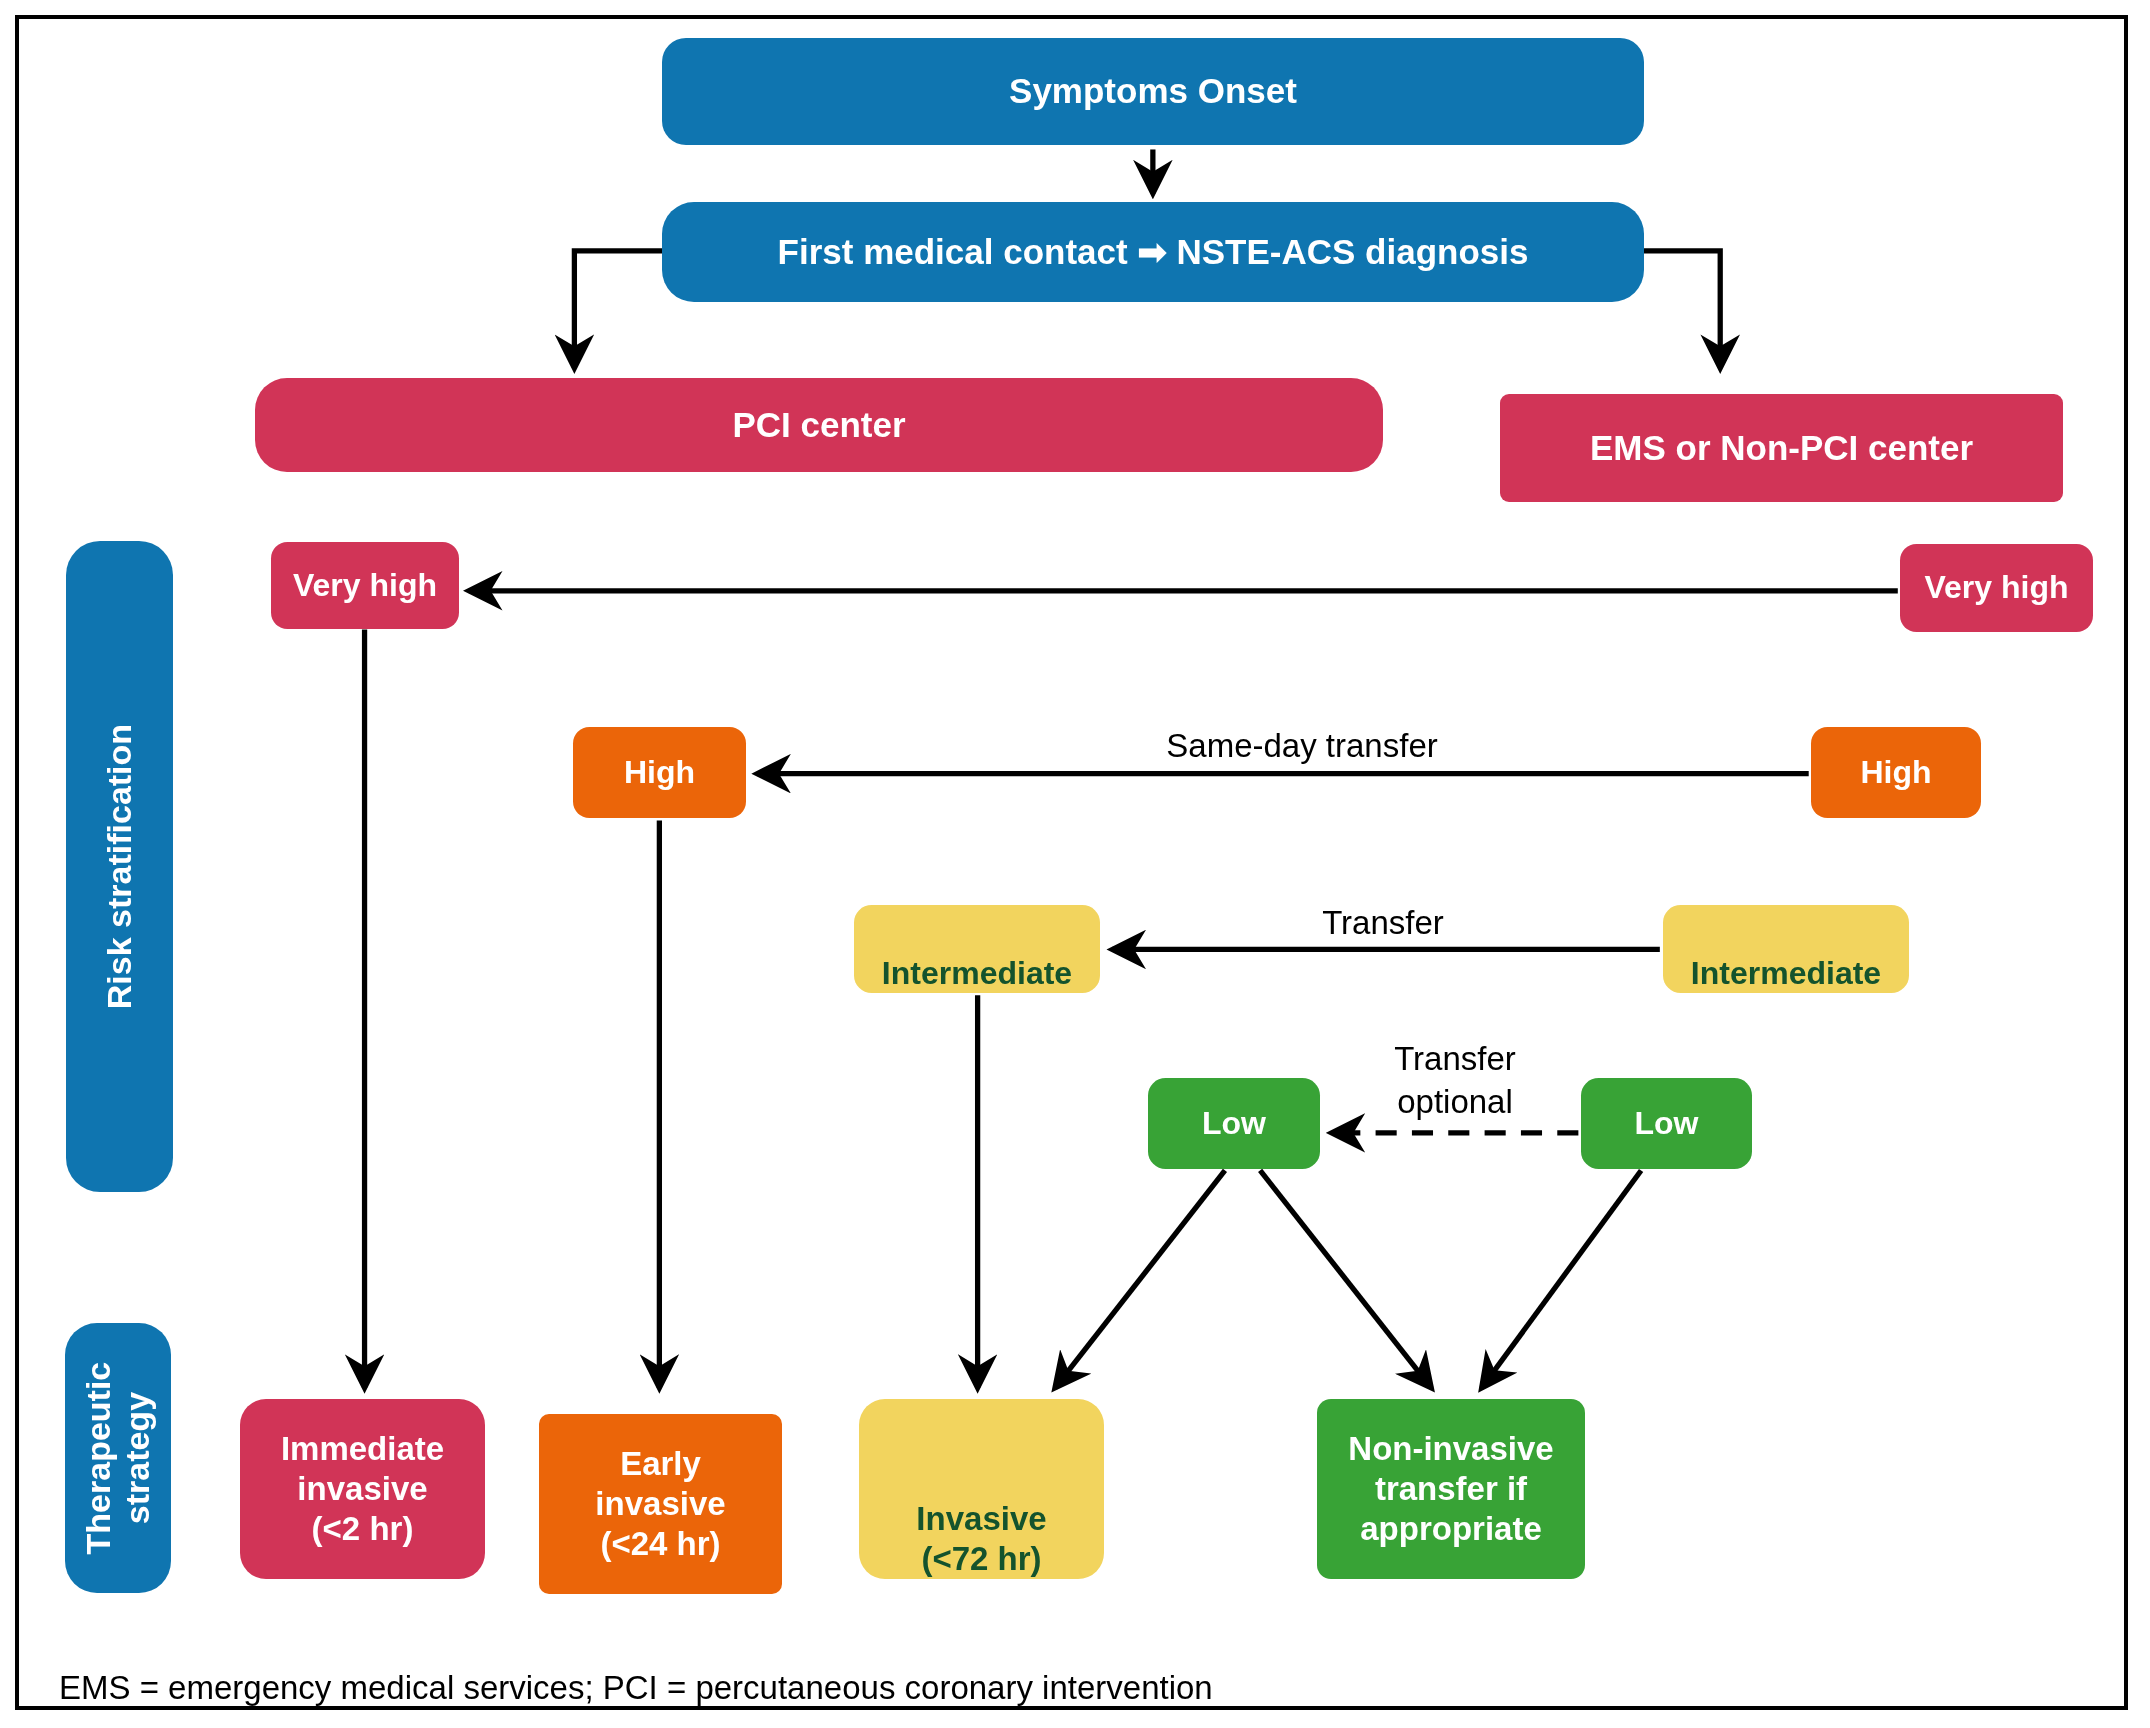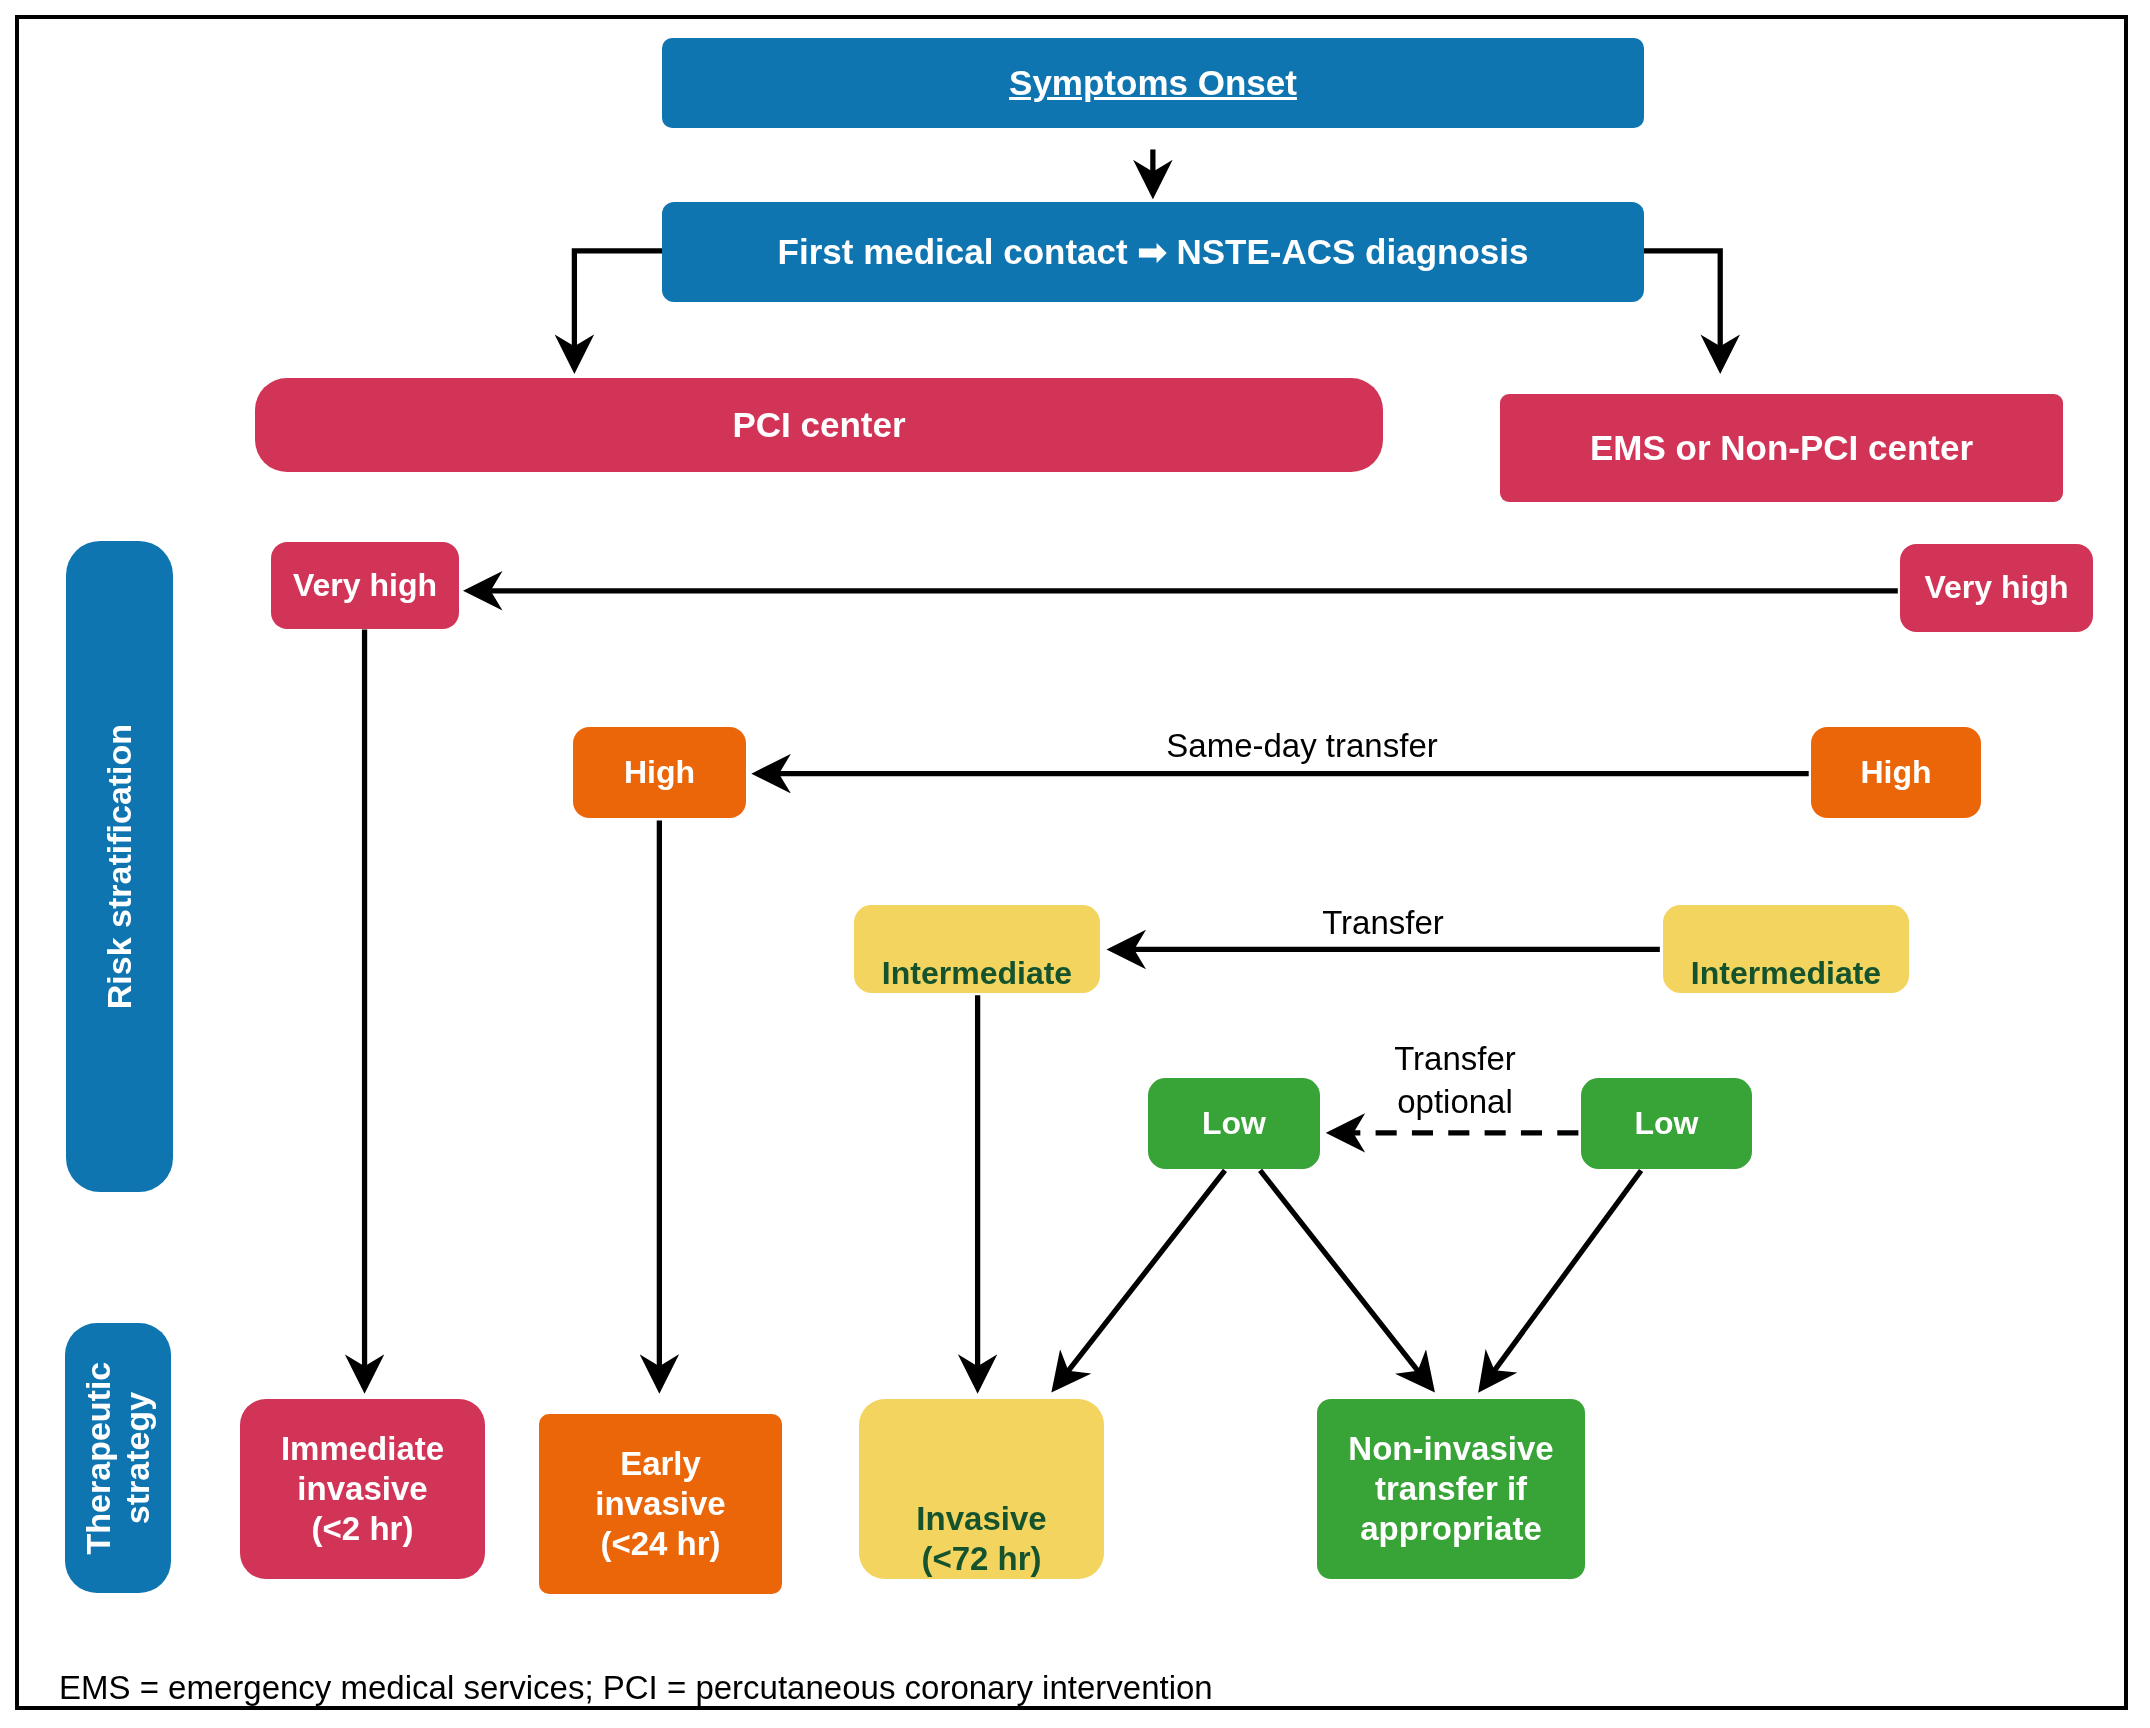--- a/index.html
+++ b/index.html
@@ -62,25 +62,25 @@
     <line x1="2832" y1="1620" x2="1898" y2="1620" marker-end="url(#arrow)"></line>
     <line x1="2693" y1="1933" x2="2272" y2="1933" stroke-dasharray="36 26" marker-end="url(#arrow)"></line>
     <line x1="622" y1="1074" x2="622" y2="2368" marker-end="url(#arrow)"></line>
     <line x1="1125" y1="1400" x2="1125" y2="2368" marker-end="url(#arrow)"></line>
     <line x1="1668" y1="1698" x2="1668" y2="2368" marker-end="url(#arrow)"></line>
     <line x1="2090" y1="1997" x2="1800" y2="2368" marker-end="url(#arrow)"></line>
     <line x1="2150" y1="1997" x2="2442" y2="2368" marker-end="url(#arrow)"></line>
     <line x1="2800" y1="1997" x2="2528" y2="2368" marker-end="url(#arrow)"></line>
   </svg>
 
-  <div class="node blue" style="left:662px;top:38px;width:982px;height:90px;border-radius:10px;font-size:35px;text-decoration:underline;">
+  <div class="node blue" style="left:662px;top:38px;width:982px;height:107px;border-radius:24px;font-size:35px;">
     <span>Symptoms Onset</span>
   </div>
 
-  <div class="node blue" style="left:662px;top:202px;width:982px;height:100px;border-radius:12px;font-size:35px;">
+  <div class="node blue" style="left:662px;top:202px;width:982px;height:100px;border-radius:32px;font-size:35px;">
     <span>First medical contact ➡ NSTE-ACS diagnosis</span>
   </div>
 
   <div class="node pink" style="left:255px;top:378px;width:1128px;height:94px;border-radius:32px;font-size:35px;">
     <span>PCI center</span>
   </div>
 
   <div class="node pink" style="left:1500px;top:378px;width:563px;height:108px;border-radius:9px;font-size:35px;margin-top:16px;">
     <span>EMS or Non-PCI center</span>
   </div>

